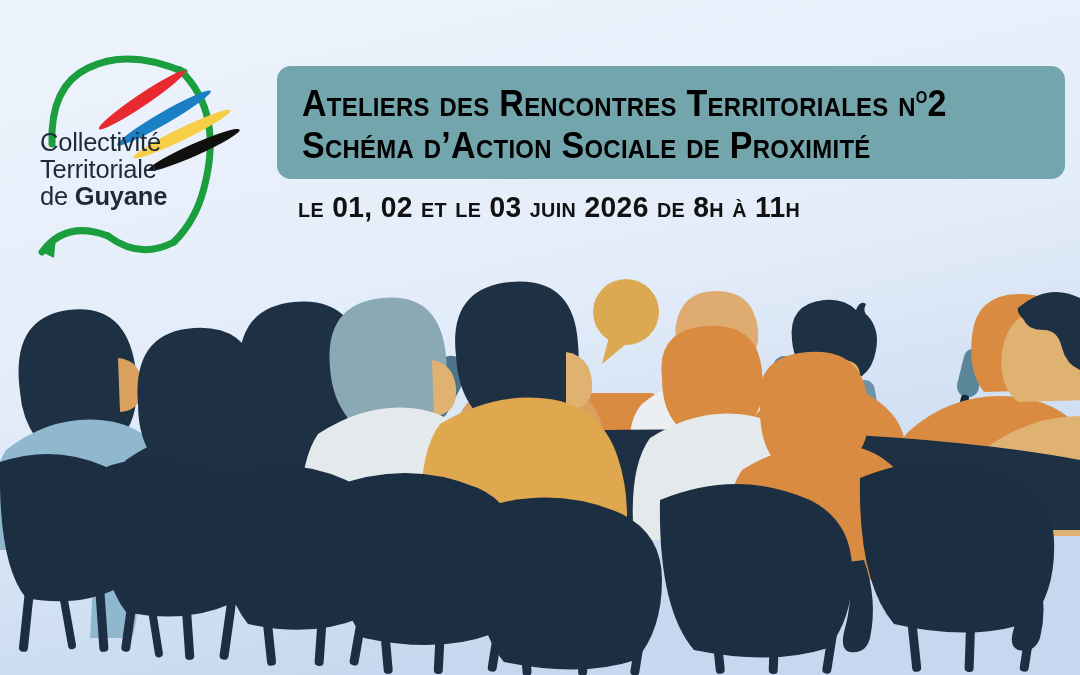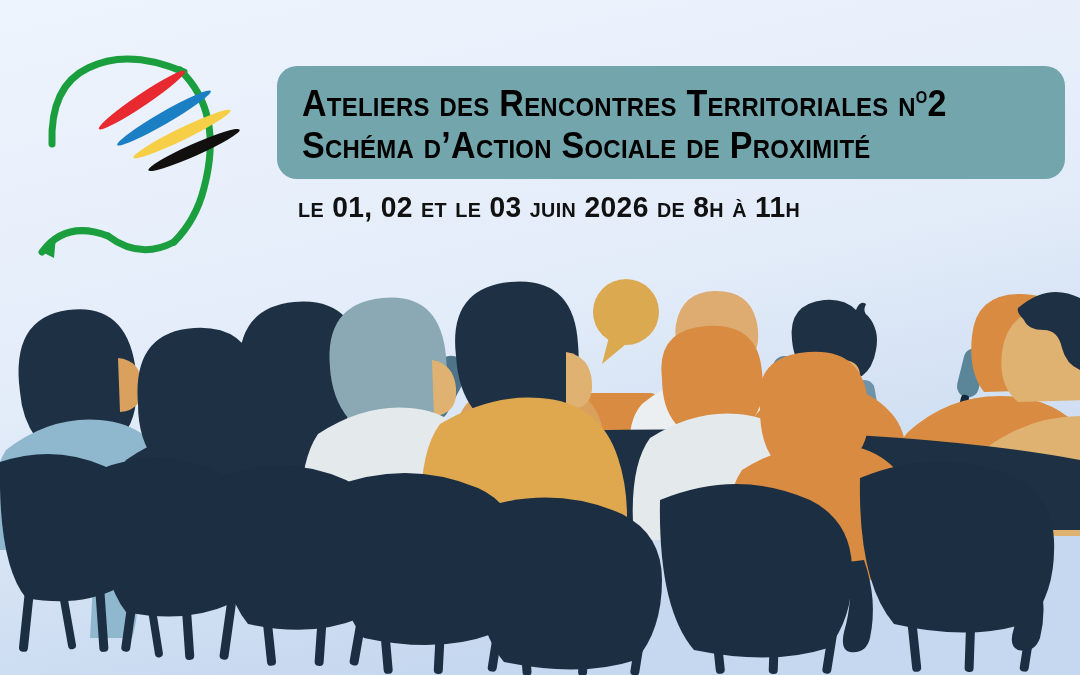--- a/index.html
+++ b/index.html
@@ -24,21 +24,21 @@
     font-family:"Liberation Sans","DejaVu Sans",sans-serif;
     color:#1e2a38;line-height:1.06;letter-spacing:-0.2px;
   }
   .logo-text .l1,.logo-text .l2{font-size:25.5px;font-weight:400;white-space:nowrap;}
   .logo-text .l3{font-size:25.5px;font-weight:400;white-space:nowrap;}
   .logo-text .l3 b{font-weight:700;}
 
   
   #banner{
     position:absolute;left:277px;top:66px;width:788px;height:113px;
-    background:#72a5ac;border-radius:20px;
+    background:#72a5ac;border-radius:14px;
   }
   #banner .tline{
     position:absolute;left:25px;color:#000;
     font-family:"Liberation Sans Narrow","Liberation Sans","DejaVu Sans Condensed",sans-serif;
     font-weight:700;font-variant:small-caps;
     font-size:37px;letter-spacing:0.3px;white-space:nowrap;
     transform:scaleX(0.92);transform-origin:left center;
   }
   #banner .t1{top:16px;}
   #banner .t2{top:59px;}
@@ -247,20 +247,25 @@
       <g transform="rotate(-30 150 96)">
         <ellipse cx="150" cy="96" rx="54" ry="6" fill="#1b7fc4"></ellipse>
       </g>
       <g transform="rotate(-26 168 112)">
         <ellipse cx="168" cy="112" rx="54" ry="6" fill="#f6cf47"></ellipse>
       </g>
       <g transform="rotate(-24 180 128)">
         <ellipse cx="180" cy="128" rx="50" ry="6" fill="#12100e"></ellipse>
       </g>
     </svg>
+    <div class="logo-text">
+      <div class="l1">Collectivité</div>
+      <div class="l2">Territoriale</div>
+      <div class="l3"><span>de </span><b>Guyane</b></div>
+    </div>
   </div>
 
   <div id="banner">
     <div class="tline t1"><span>Ateliers des Rencontres Territoriales n</span><span class="sup">o</span><span>2</span></div>
     <div class="tline t2">Schéma d’Action Sociale de Proximité</div>
   </div>
 
   <div id="dateline">le 01, 02 et le 03 juin 2026 de 8h à 11h</div>
 
 </div>

